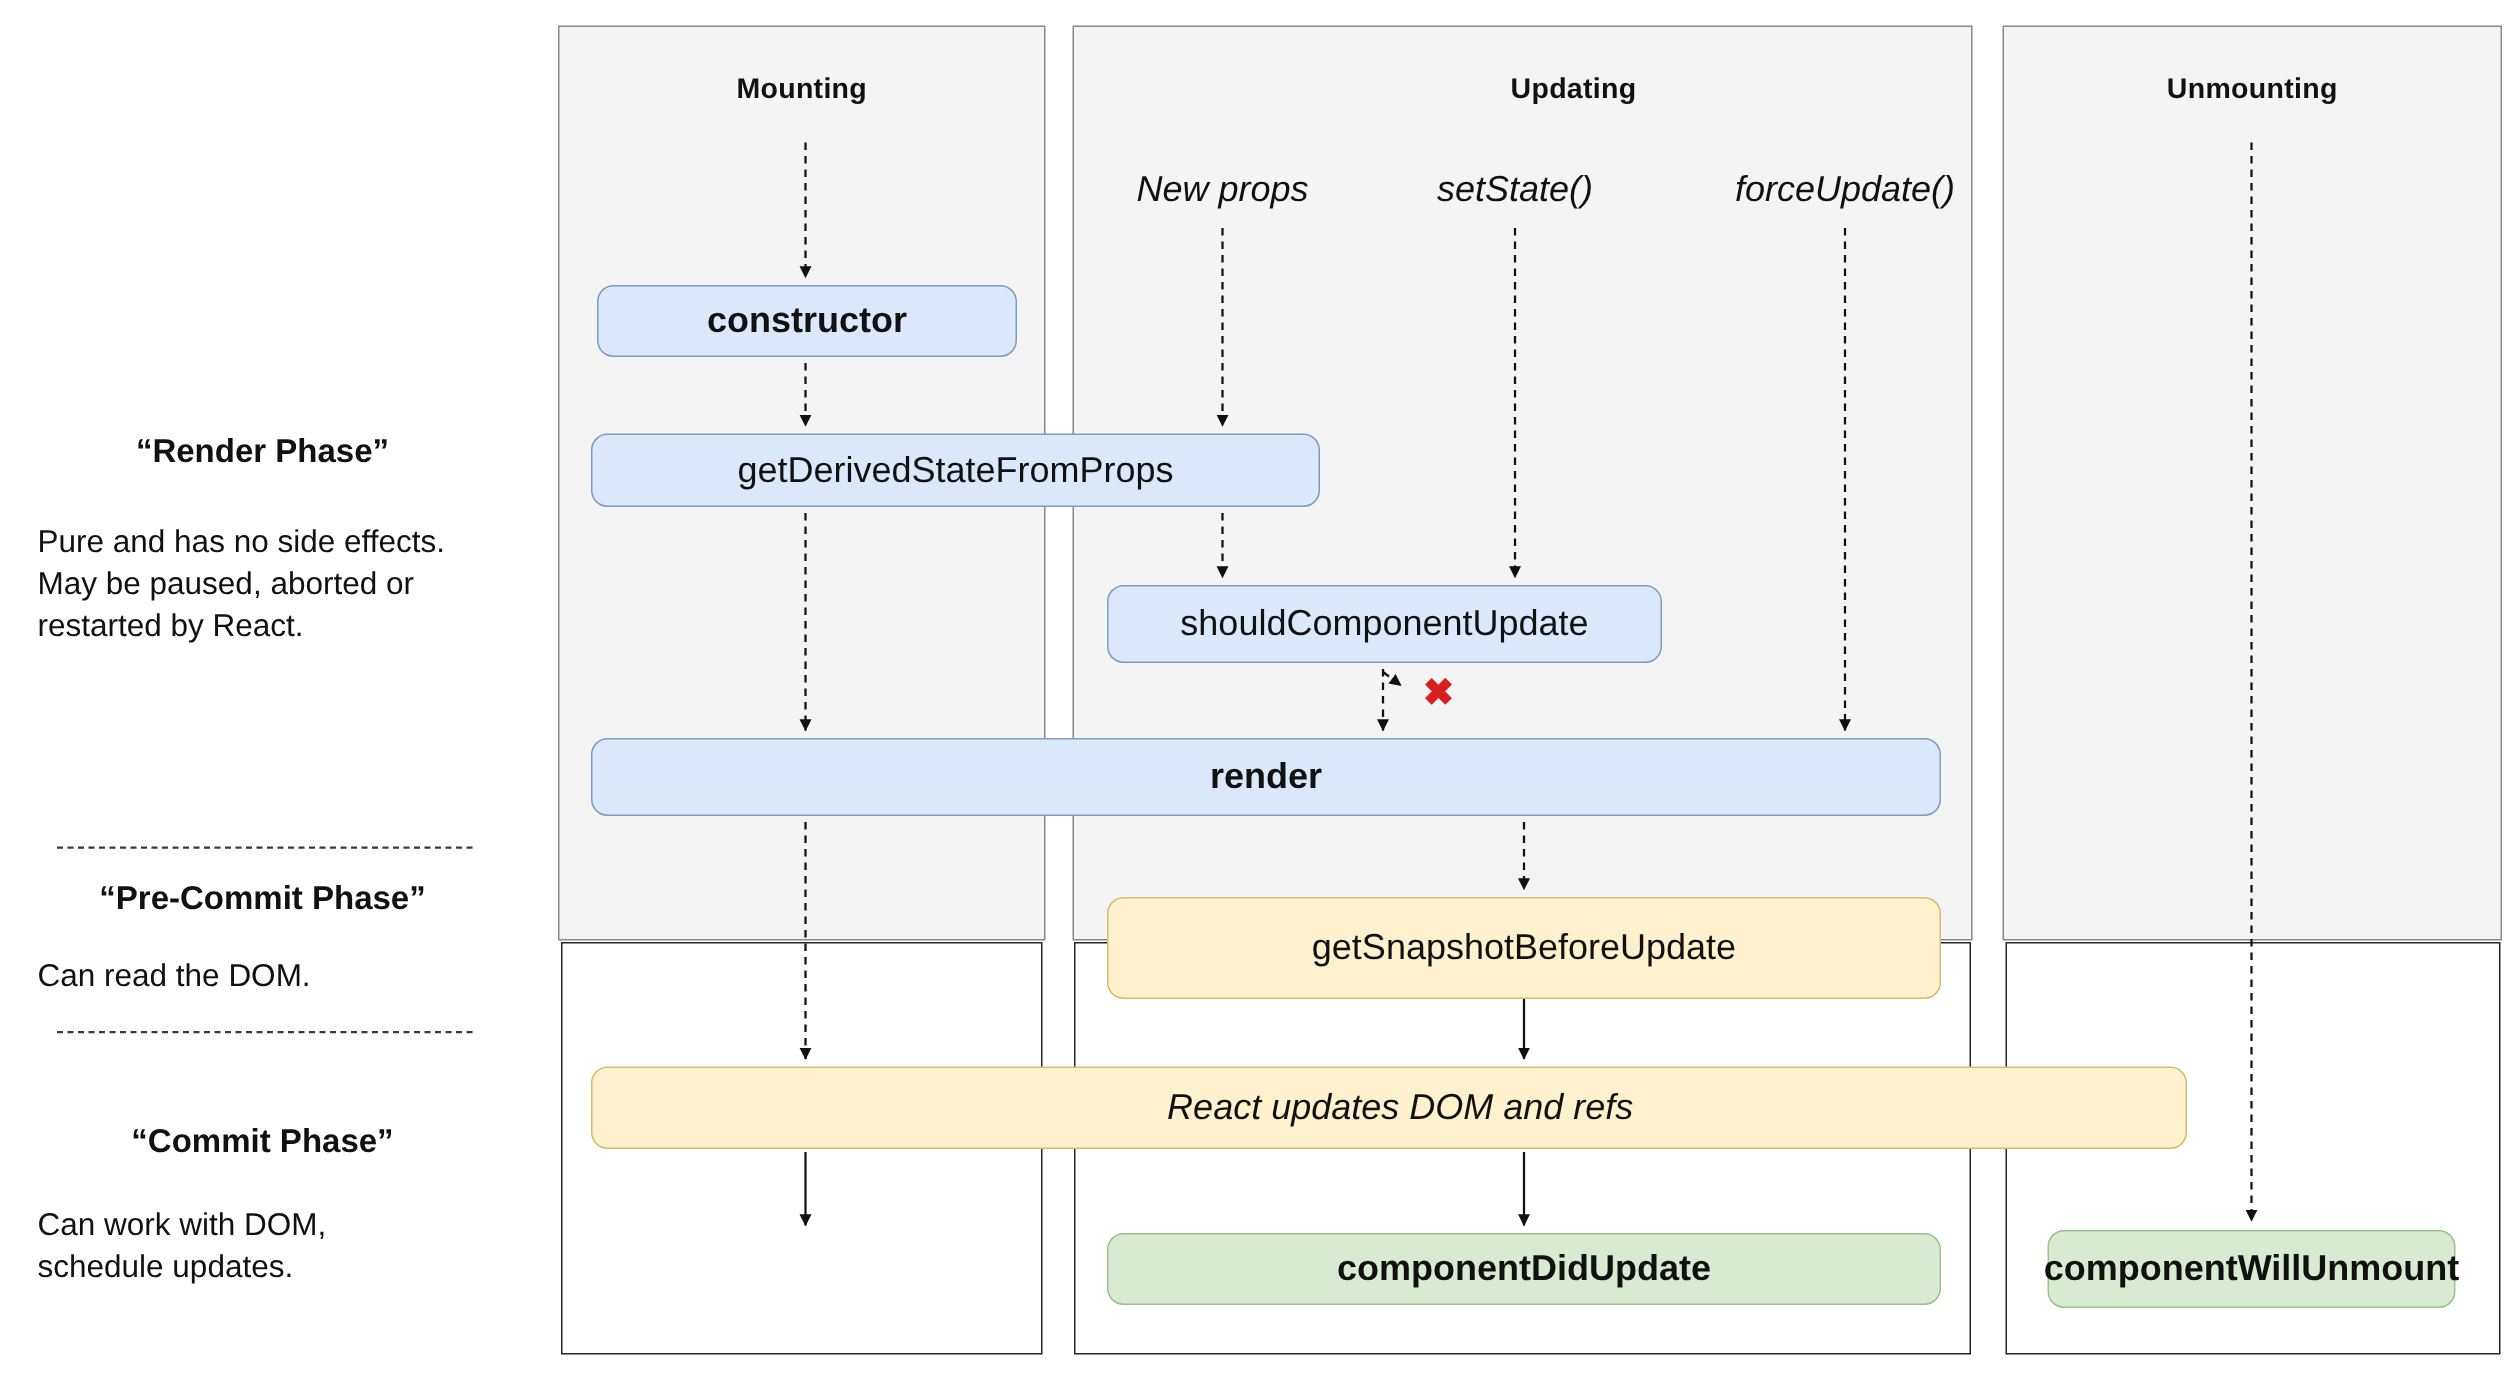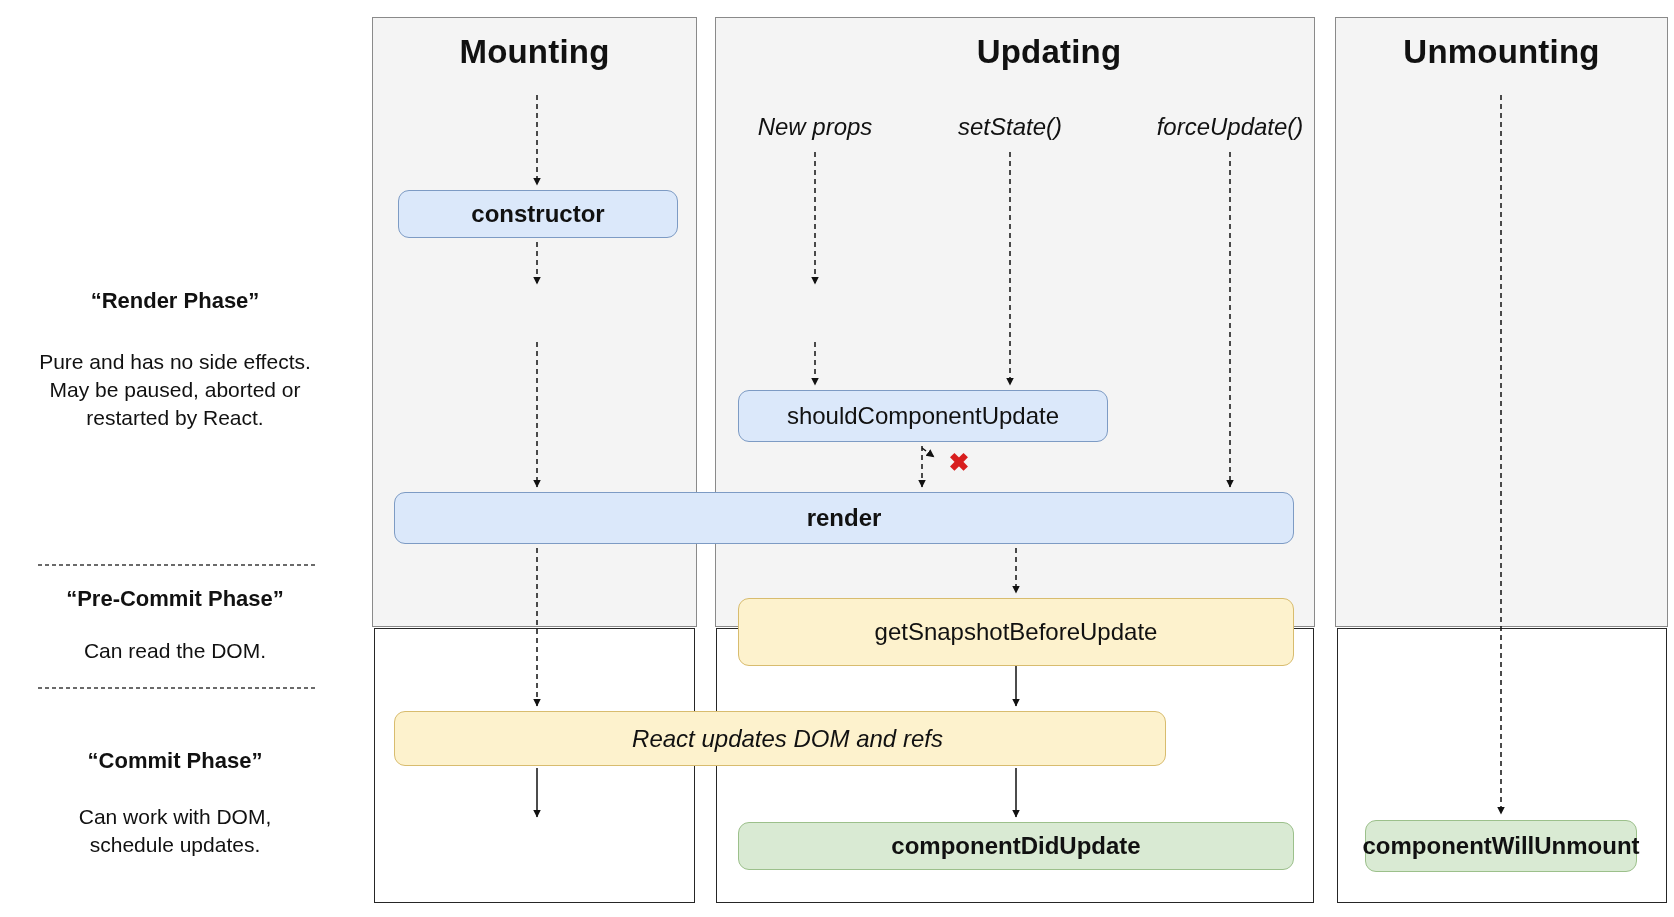--- a/index.html
+++ b/index.html
@@ -12,34 +12,34 @@
   }
   *{box-sizing:border-box; margin:0; padding:0;}
   html,body{background:#ffffff;}
   body{font-family:"Liberation Sans", sans-serif; color:var(--ink);}
   .canvas{position:relative; width:1674px; height:917px; background:#ffffff; overflow:hidden;}
 
   .region{position:absolute;}
   .region.gray{background:var(--column-fill); border:1px solid var(--column-border);}
   .region.white{background:#ffffff; border:1px solid var(--commit-region-border);}
 
-  .col-title{position:absolute; text-align:center; font-weight:bold; font-size:33px; letter-spacing:.2px;}
+  .col-title{position:absolute; text-align:center; font-weight:bold; font-size:19px; letter-spacing:.2px;margin-top:16px;}
   .trigger{position:absolute; text-align:center; font-style:italic; font-size:24px;}
 
   .node{position:absolute; display:flex; align-items:center; justify-content:center;
         border-radius:11px; font-size:24px; border:1px solid;}
   .node.blue{background:var(--box-blue-fill); border-color:var(--box-blue-border);}
   .node.yellow{background:var(--box-yellow-fill); border-color:var(--box-yellow-border);}
   .node.green{background:var(--box-green-fill); border-color:var(--box-green-border);}
   .node.bold{font-weight:bold;}
   .node.italic{font-style:italic;}
 
   .phase-title{position:absolute; left:25px; width:300px; text-align:center;
                font-weight:bold; font-size:22px;}
-  .phase-desc{position:absolute; left:25px; width:300px; text-align:center;
+  .phase-desc{position:absolute; left:25px; width:300px; 
               font-size:21px; line-height:28px;}
 
   svg.lines{position:absolute; left:0; top:0; width:1674px; height:917px; pointer-events:none;}
   .dash{stroke:var(--ink); stroke-width:1.5; fill:none; stroke-dasharray:5 4;}
   .solid{stroke:var(--ink); stroke-width:1.5; fill:none;}
   .sep{stroke:#3a3a3a; stroke-width:1.5; fill:none; stroke-dasharray:4 3;}
 
   .abort-x{position:absolute; left:944px; top:447px; width:30px; height:30px;
            color:var(--abort-x-color); font-size:25px; font-weight:bold; line-height:30px; text-align:center;}
 </style>
@@ -86,24 +86,25 @@
     <path class="solid" d="M1016 656 V706" marker-end="url(#arr)"></path>
     <path class="solid" d="M1016 768 V817" marker-end="url(#arr)"></path>
 
     <path class="dash" d="M1501 95 V814" marker-end="url(#arr)"></path>
 
     <path class="sep" d="M38 565 H315"></path>
     <path class="sep" d="M38 688 H315"></path>
   </svg>
 
   <div class="node blue bold" style="left:398px;  top:190px; width:280px; height:48px;">constructor</div>
+  <div class="node blue" style="left:394px;  top:289px; width:486px; height:49px;">getDerivedStateFromProps</div>
   <div class="node blue" style="left:738px;  top:390px; width:370px; height:52px;">shouldComponentUpdate</div>
   <div class="node blue bold" style="left:394px;  top:492px; width:900px; height:52px;">render</div>
   <div class="node yellow" style="left:738px;  top:598px; width:556px; height:68px;">getSnapshotBeforeUpdate</div>
-  <div class="node yellow italic" style="left:394px; top:711px; width:772px; height:55px;padding-left:15px;">React updates DOM and refs</div>
+  <div class="node yellow italic" style="left:394px; top:711px; width:1064px; height:55px;padding-left:15px;">React updates DOM and refs</div>
   <div class="node green bold" style="left:738px;  top:822px; width:556px; height:48px;">componentDidUpdate</div>
   <div class="node green bold" style="left:1365px; top:820px; width:272px; height:52px;">componentWillUnmount</div>
 
   <div class="abort-x">✖</div>
 
   <div class="phase-title" style="top:288px;">“Render Phase”</div>
   <div class="phase-desc" style="top:348px;">
     <div>Pure and has no side effects.</div>
     <div>May be paused, aborted or</div>
     <div>restarted by React.</div>

